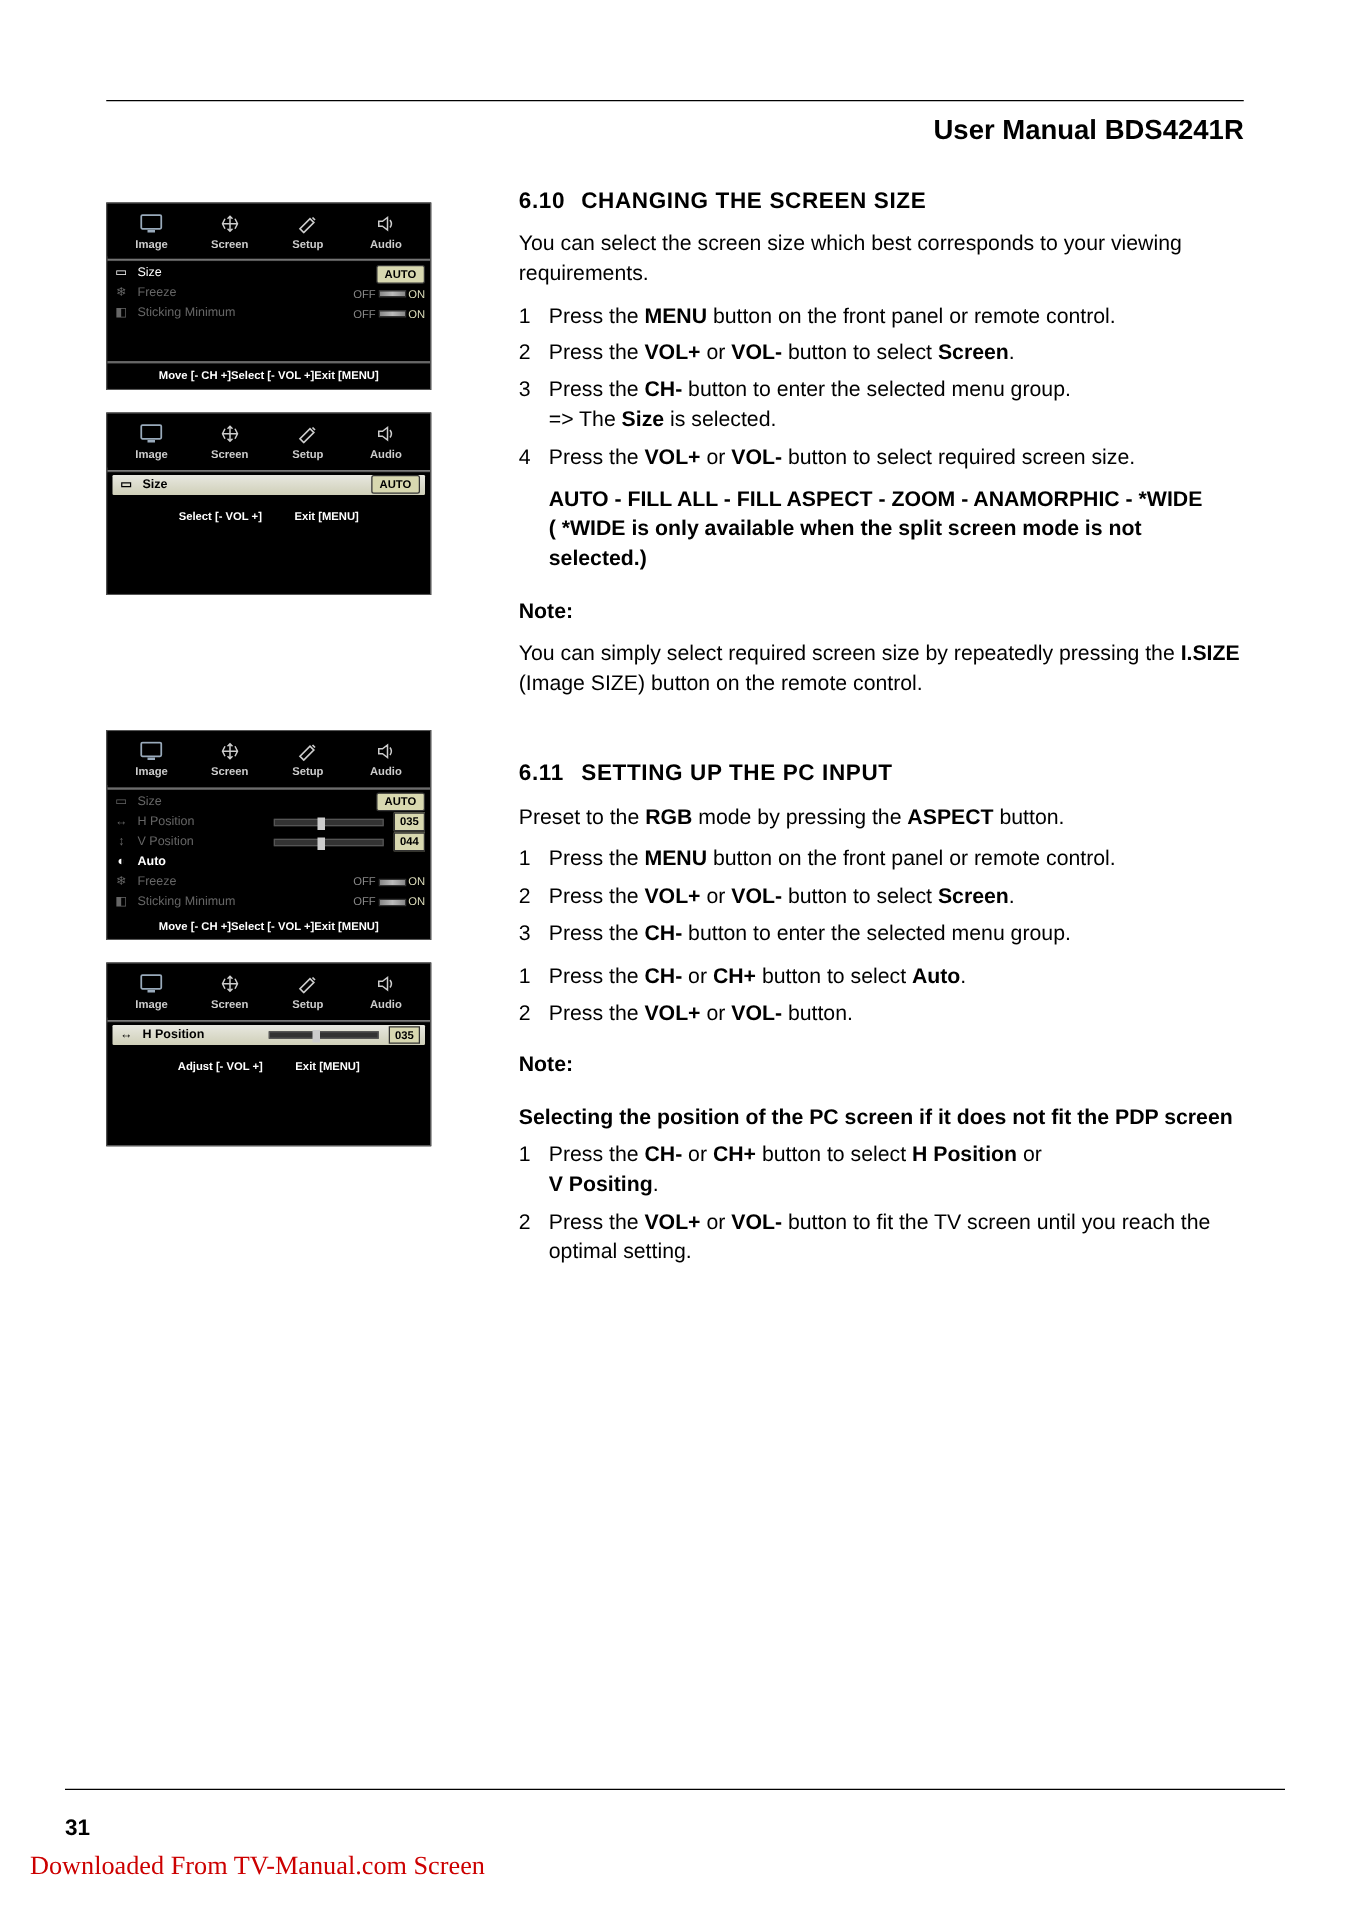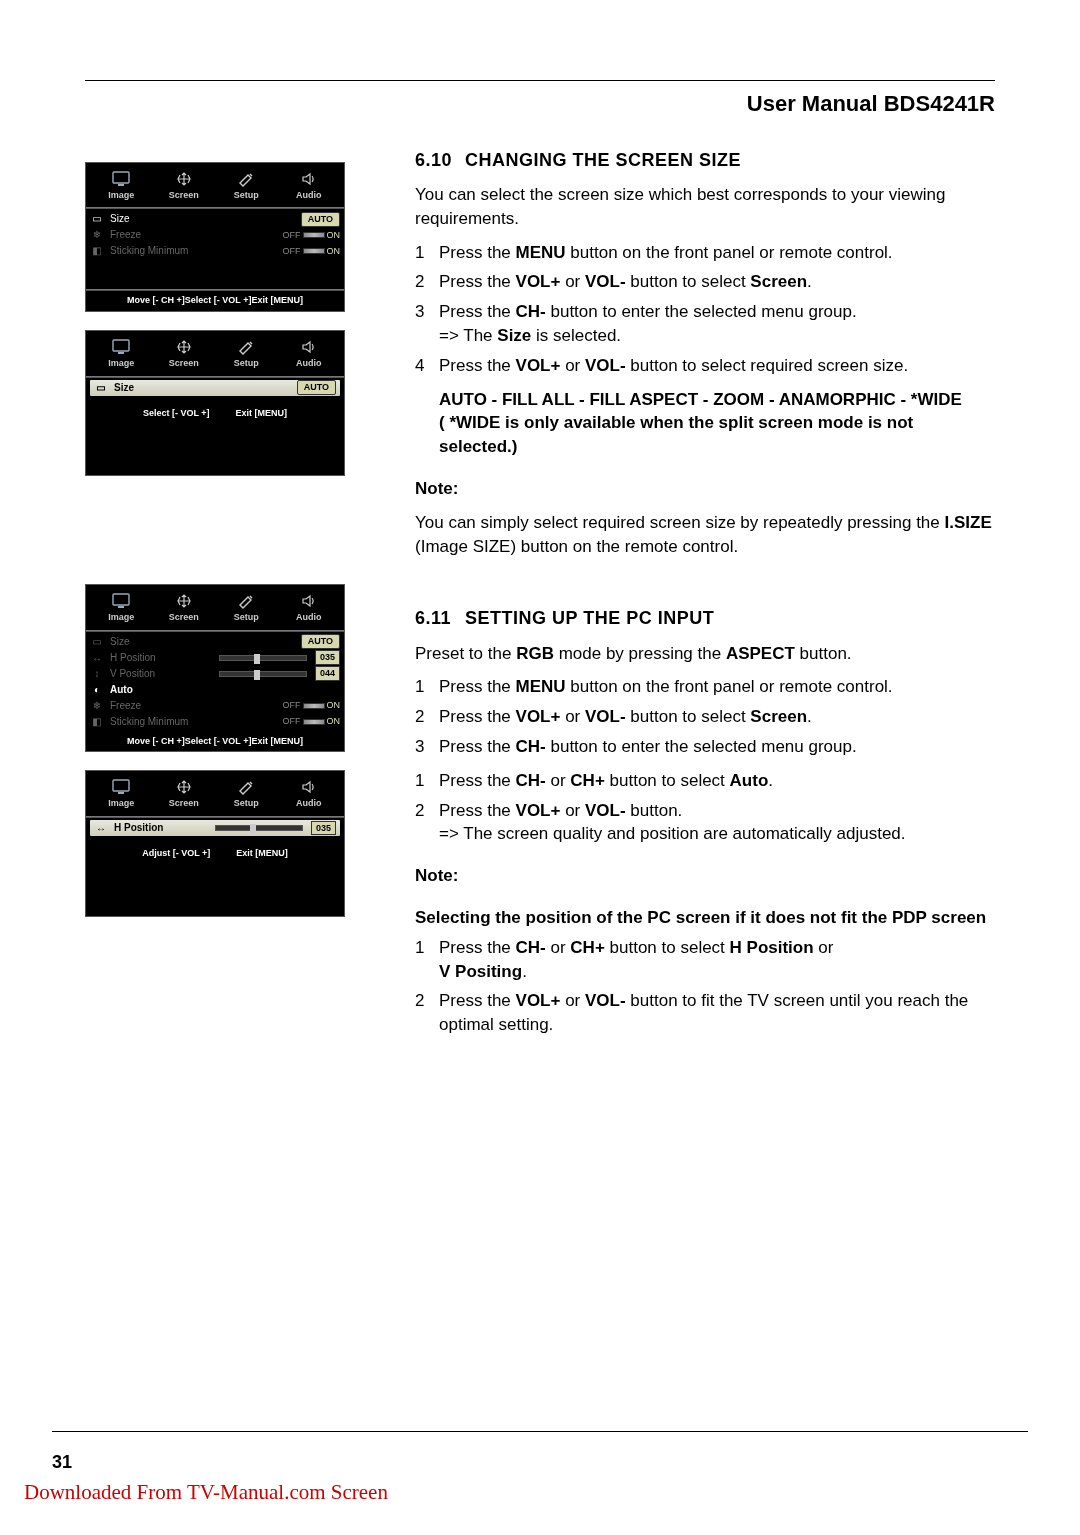--- a/index.html
+++ b/index.html
@@ -482,21 +482,20 @@
       </p>
       <ol class="steps">
         <li><span>Press the </span><span class="b">MENU</span><span> button on the front panel or remote control.</span></li>
         <li><span>Press the </span><span class="b">VOL+</span><span> or </span><span class="b">VOL-</span><span> button to select </span><span class="b">Screen</span><span>.</span></li>
         <li><span>Press the </span><span class="b">CH-</span><span> button to enter the selected menu group.</span></li>
       </ol>
 
       <ol class="steps">
         <li><span>Press the </span><span class="b">CH-</span><span> or </span><span class="b">CH+</span><span> button to select </span><span class="b">Auto</span><span>.</span></li>
         <li><span>Press the </span><span class="b">VOL+</span><span> or </span><span class="b">VOL-</span><span> button.</span><br>
-          <span>=&gt; The screen quality and position are automatically adjusted.</span>
         </li>
       </ol>
 
       <p class="note-label">Note:</p>
 
       <p class="subhead">Selecting the position of the PC screen if it does not fit the PDP screen</p>
       <ol class="steps">
         <li><span>Press the </span><span class="b">CH-</span><span> or </span><span class="b">CH+</span><span> button to select </span><span class="b">H Position</span><span> or </span><br><span class="b">V Positing</span><span>.</span></li>
         <li><span>Press the </span><span class="b">VOL+</span><span> or </span><span class="b">VOL-</span><span> button to fit the TV screen until you reach the optimal setting.</span></li>
       </ol>

